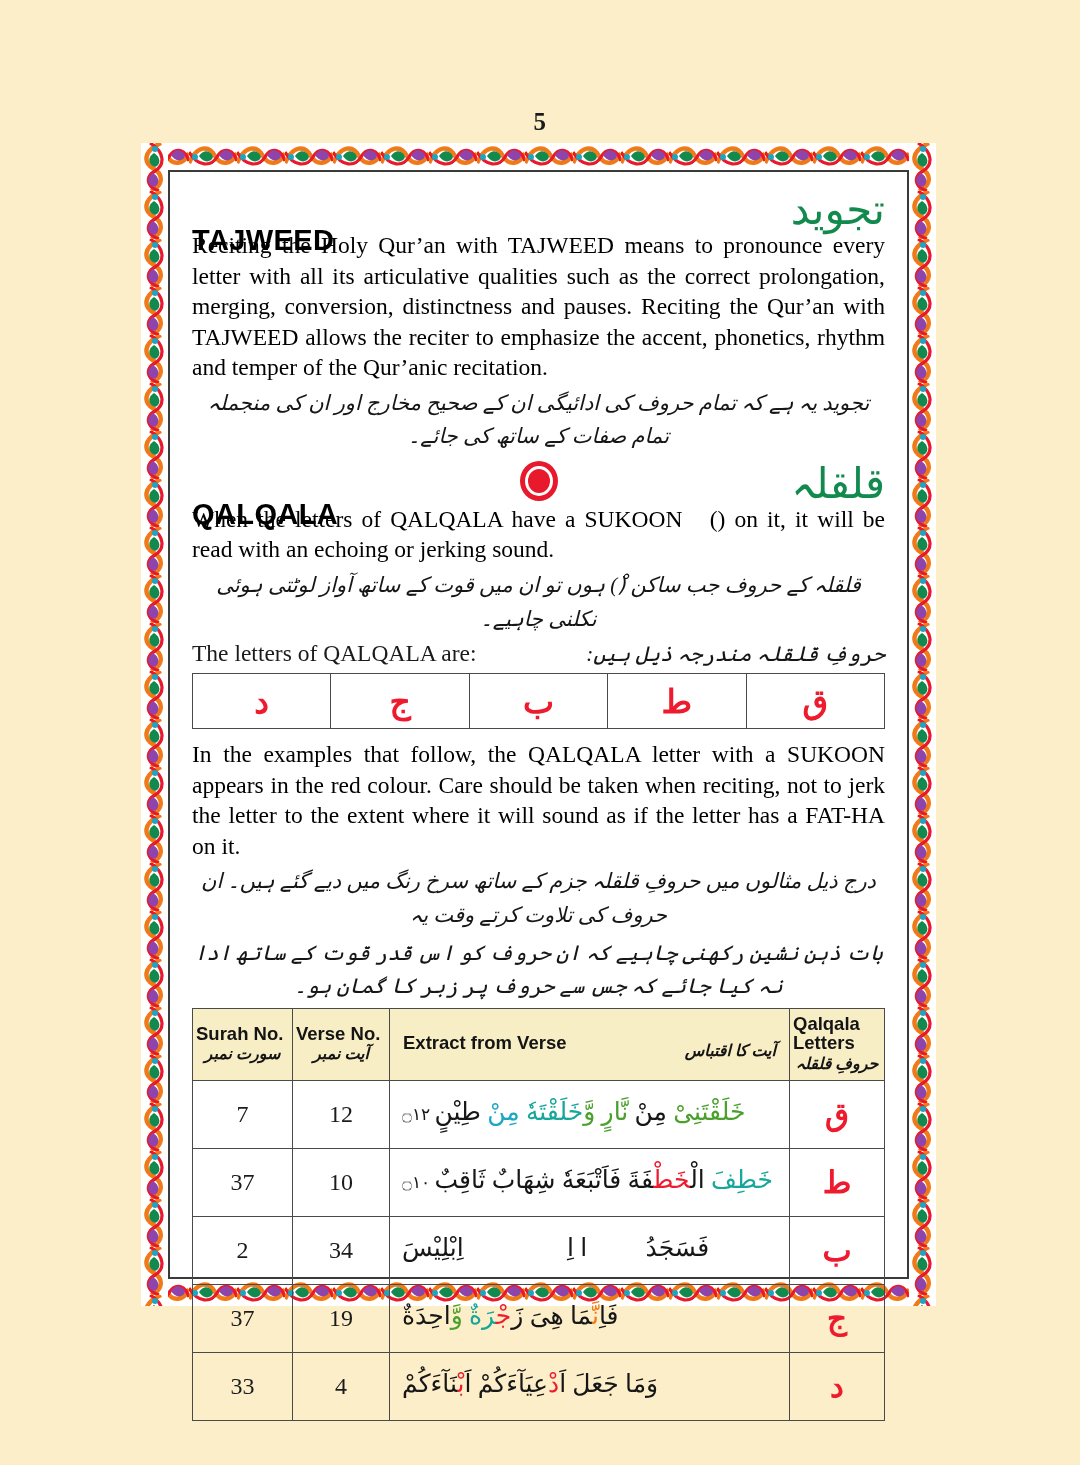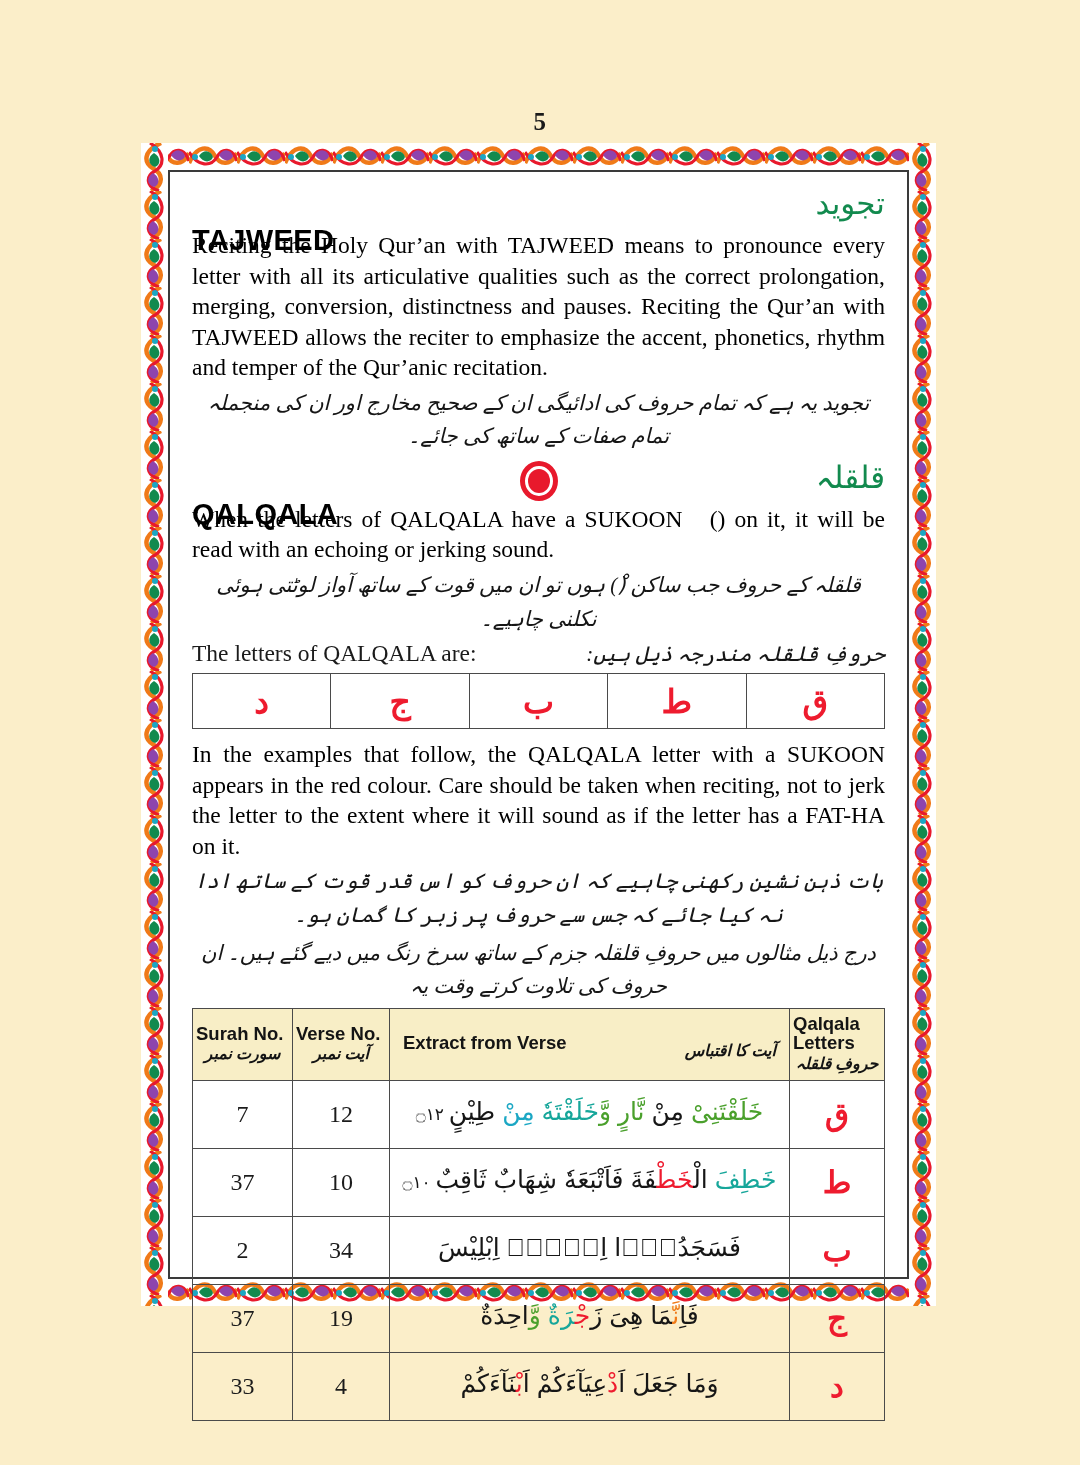--- a/index.html
+++ b/index.html
@@ -88,21 +88,21 @@
     font-size: 29px;
     color: #000000;
     letter-spacing: 0.4px;
     margin-top: 20px;
   }
   .head-ur {
     position: absolute;
     right: 0;
     top: -2px;
     font-family: "Liberation Serif", serif;
-    font-size: 31px;
+    font-size: 42px;
     color: #128a4e;
     direction: rtl;
     line-height: 1.15;
   }
   .qalqala-dot {
     position: absolute;
     left: 50%;
     transform: translateX(-50%);
     top: -1px;
     width: 38px;
@@ -232,24 +232,24 @@
   #examples-table tbody td {
     height: 59px;
   }
   .cell-num {
     text-align: center;
     font-family: "Liberation Serif", serif;
     font-size: 24px;
     color: #1b1b1b;
   }
   .cell-verse {
-    text-align: center;
+    text-align: left;
     direction: rtl;
     padding: 2px 12px 6px 12px;
-    font-family: Liberation Sans, sans-serif;
+    font-family: Liberation Serif, serif;
     font-size: 25px;
     color: #161616;
     line-height: 1.35;
     white-space: nowrap;
   }
   .cell-letter {
     text-align: center;
     color: #ee1b2e;
     font-family: "Liberation Serif", serif;
     font-size: 31px;
@@ -360,22 +360,22 @@
         <td>ج</td>
         <td>ب</td>
         <td>ط</td>
         <td>ق</td>
       </tr>
     </tbody>
   </table>
 
   <p class="en-para">In the examples that follow, the QALQALA letter with a SUKOON appears in the red colour. Care should be taken when reciting, not to jerk the letter to the extent where it will sound as if the letter has a FAT-HA on it.</p>
 
+  <p class="ur-line">درج ذیل مثالوں میں حروفِ قلقلہ جزم کے ساتھ سرخ رنگ میں دیے گئے ہیں۔ ان حروف کی تلاوت کرتے وقت یہ</p>
   <p class="ur-line">بات ذہن نشین رکھنی چاہیے کہ ان حروف کو اس قدر قوت کے ساتھ ادا نہ کیا جائے کہ جس سے حروف پر زبر کا گمان ہو۔</p>
-  <p class="ur-line">درج ذیل مثالوں میں حروفِ قلقلہ جزم کے ساتھ سرخ رنگ میں دیے گئے ہیں۔ ان حروف کی تلاوت کرتے وقت یہ</p>
 
   <table id="examples-table">
     <colgroup>
       <col class="col-surah">
       <col class="col-verse">
       <col>
       <col class="col-letter">
     </colgroup>
     <thead>
       <tr>

